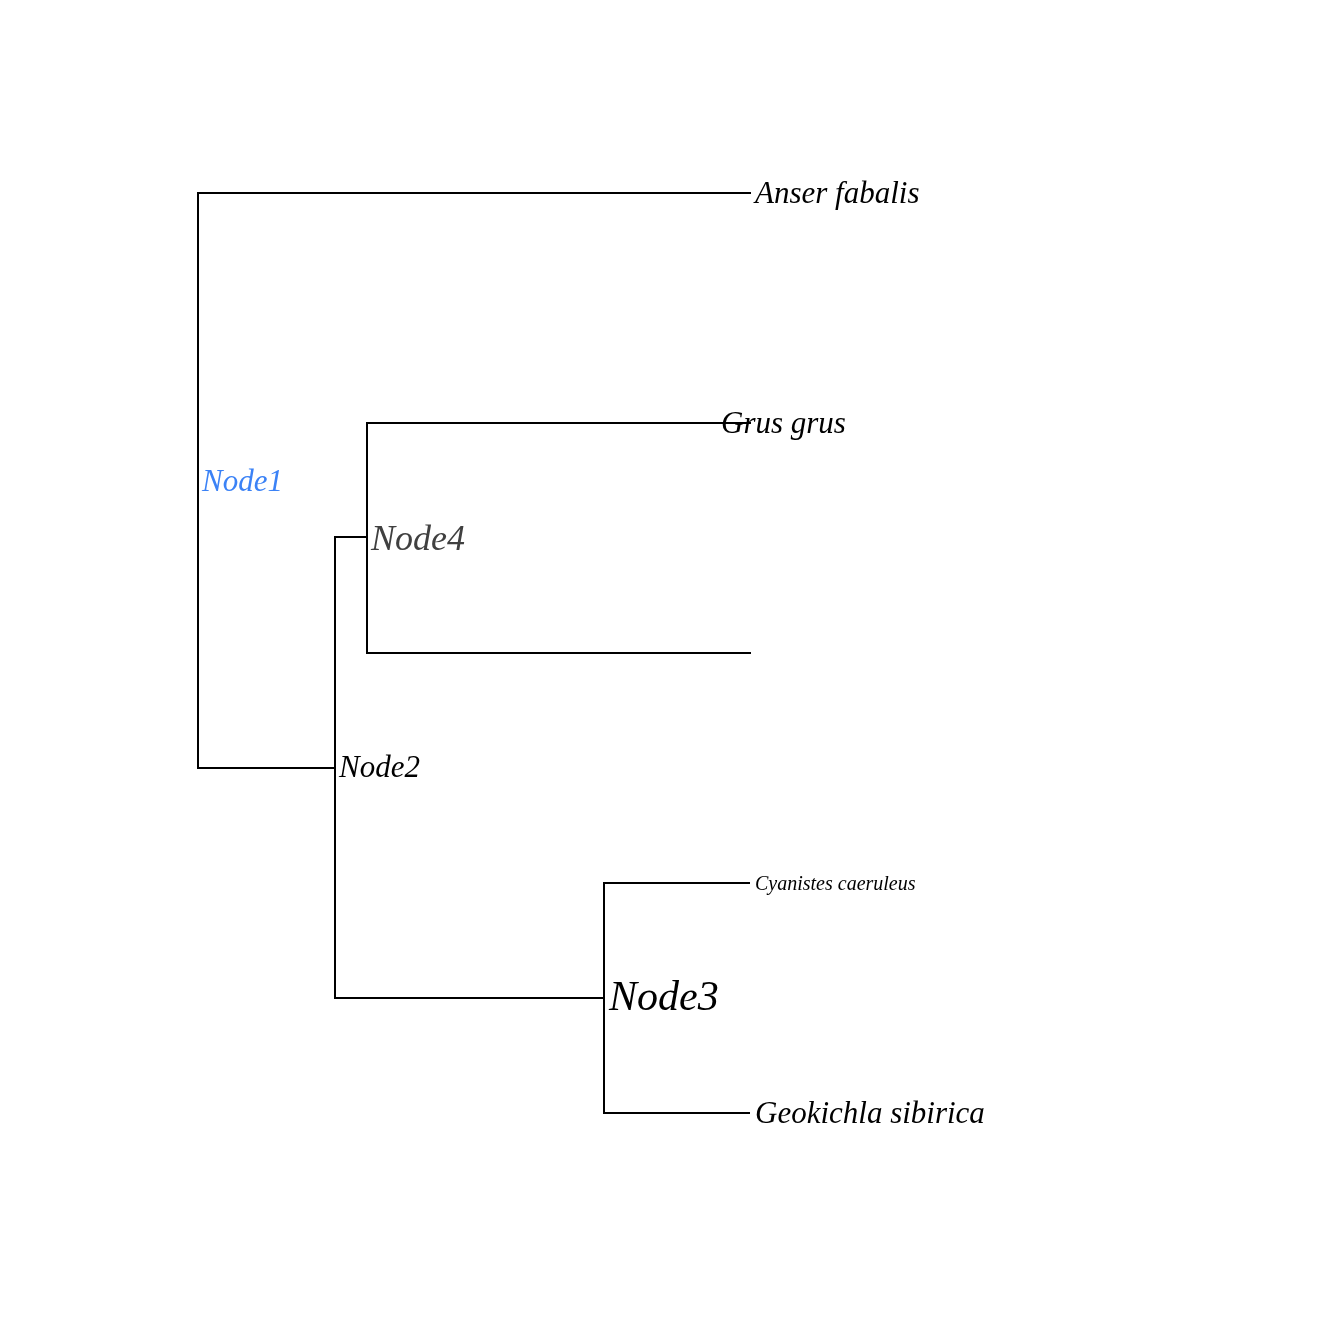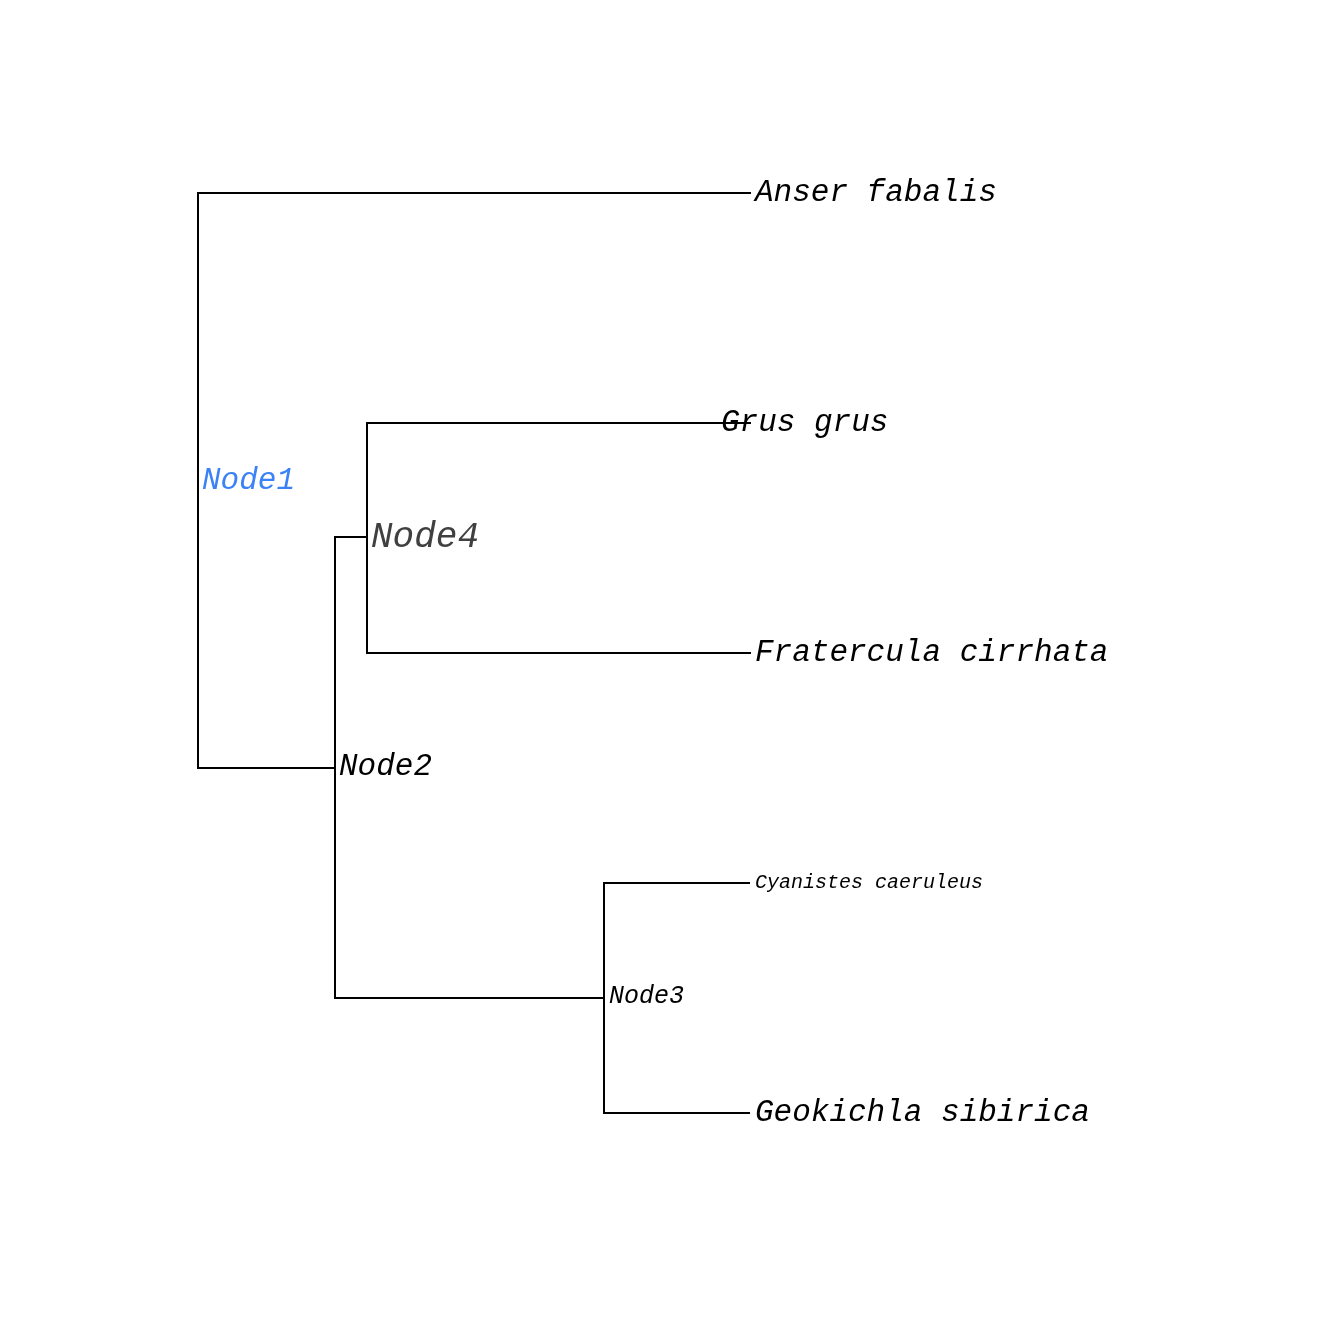--- a/index.html
+++ b/index.html
@@ -6,21 +6,21 @@
     margin: 0;
     padding: 0;
     background: #ffffff;
   }
   #tree-canvas {
     position: relative;
     width: 1344px;
     height: 1136px;
     background: #ffffff;
     overflow: hidden;
-    font-family: Liberation Mono, monospace;
+    font-family: Liberation Serif, serif;
   }
   .branch {
     position: absolute;
   }
   .label {
     position: absolute;
     transform: translateY(-52%);
     white-space: nowrap;
     font-style: italic;
     line-height: 1;
@@ -37,20 +37,19 @@
     <div class="branch" style="background: rgb(0, 0, 0); left: 334px; top: 536px; width: 34px; height: 2px;"></div>
     <div class="branch" style="background: rgb(0, 0, 0); left: 366px; top: 422px; width: 2px; height: 232px;"></div>
     <div class="branch" style="background: rgb(0, 0, 0); left: 366px; top: 422px; width: 385px; height: 2px;"></div>
     <div class="branch" style="background: rgb(0, 0, 0); left: 366px; top: 652px; width: 385px; height: 2px;"></div>
     <div class="branch" style="background: rgb(0, 0, 0); left: 334px; top: 997px; width: 271px; height: 2px;"></div>
     <div class="branch" style="background: rgb(0, 0, 0); left: 603px; top: 882px; width: 2px; height: 232px;"></div>
     <div class="branch" style="background: rgb(0, 0, 0); left: 603px; top: 882px; width: 147px; height: 2px;"></div>
     <div class="branch" style="background: rgb(0, 0, 0); left: 603px; top: 1112px; width: 147px; height: 2px;"></div>
     <span class="label" style="left: 755px; top: 193px; color: rgb(0, 0, 0); font-size: 31px; font-style: italic;">Anser fabalis</span>
     <span class="label" style="left: 721px; top: 423px; color: rgb(0, 0, 0); font-size: 31px; font-style: italic;">Grus grus</span>
-    <span class="label" style="left: 755px; top: 653px; color: rgb(0, 0, 0); font-size: 31px; font-style: italic;">Fratercula cirrhata</span>
     <span class="label" style="left: 755px; top: 883px; color: rgb(0, 0, 0); font-size: 20px; font-style: italic;">Cyanistes caeruleus</span>
     <span class="label" style="left: 755px; top: 1113px; color: rgb(0, 0, 0); font-size: 31px; font-style: italic;">Geokichla sibirica</span>
     <span class="label" style="left: 202px; top: 481px; color: #3b82f6; font-size: 31px; font-style: italic;">Node1</span>
     <span class="label" style="left: 339px; top: 767px; color: #000000; font-size: 31px; font-style: italic;">Node2</span>
-    <span class="label" style="left: 609px; top: 997px; color: rgb(0, 0, 0); font-size: 25px; font-style: italic;">Node3</span>
+    <span class="label" style="left: 609px; top: 997px; color: rgb(0, 0, 0); font-size: 42px; font-style: italic;">Node3</span>
     <span class="label" style="left: 371px; top: 539px; color: #404040; font-size: 36px; font-style: italic;">Node4</span>
   </div>
 
 </body></html>

